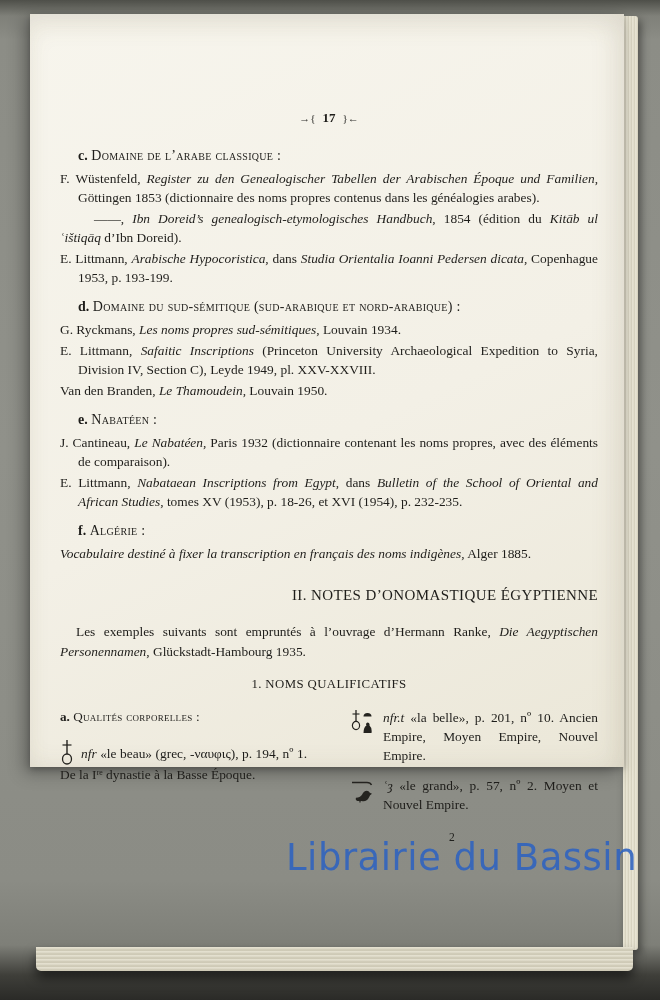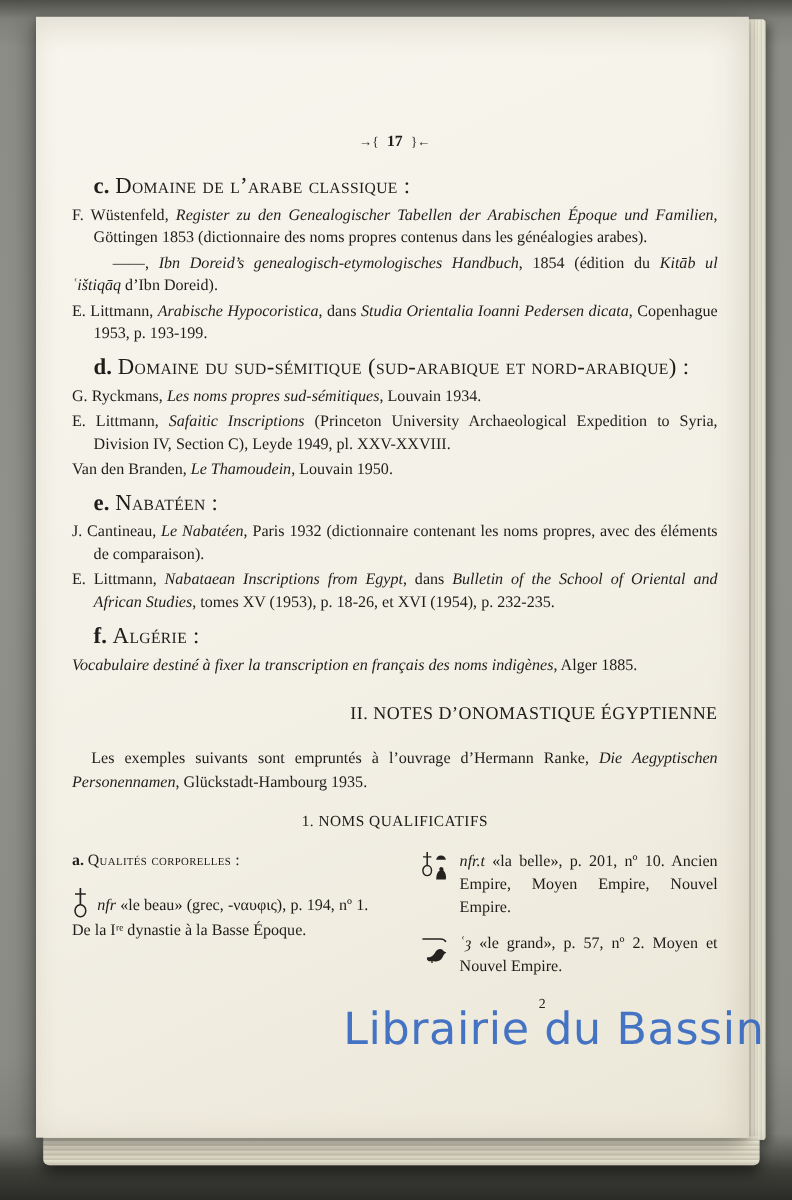--- a/index.html
+++ b/index.html
@@ -13,33 +13,33 @@
     position:absolute; left:623px; top:16px; width:15px; height:934px;
     background:repeating-linear-gradient(90deg,#eae6d6 0px,#e0dcca 2px,#cfcab6 3px);
     border-radius:0 3px 3px 0; box-shadow:3px 4px 9px rgba(0,0,0,0.45);
   }
   .stack-bottom {
     position:absolute; left:36px; top:947px; width:597px; height:24px;
     background:repeating-linear-gradient(180deg,#e7e3d3 0px,#d9d5c3 2px,#c9c4b0 3px,#d4d0bd 4px);
     border-radius:0 0 5px 5px; box-shadow:0 7px 12px rgba(0,0,0,0.55);
   }
   .page {
-    position:absolute; left:30px; top:14px; width:594px; height:934px;
+    position:absolute; left:30px; top:14px; width:594px; height:753px;
     background:linear-gradient(155deg,#f7f5ed 0%,#f3f0e6 55%,#ebe7d8 100%);
     box-shadow:-6px 6px 16px rgba(0,0,0,0.30), 0 2px 6px rgba(0,0,0,0.25),
                inset -10px 0 26px rgba(110,100,70,0.10), inset 0 14px 22px rgba(110,100,70,0.08);
     padding:96px 26px 0 30px;
   }
   .pageno-row { text-align:center; font-size:13px; margin-bottom:20px; }
   .orn { color:#2d2d2a; font-size:11px; }
   .pageno { font-weight:bold; margin:0 7px; }
   .entry { font-size:13.4px; line-height:19px; text-align:justify; margin-bottom:2px; }
   .hang { padding-left:18px; text-indent:-18px; }
   .pind { text-indent:34px; }
-  .sec-heading { margin:10px 0 4px 18px; font-size:19px; font-weight:normal; line-height:19px; }
+  .sec-heading { margin:10px 0 4px 18px; font-size:14px; font-weight:normal; line-height:19px; }
   .lbl { font-weight:bold; }
   .sc { font-variant:small-caps; letter-spacing:0.3px; }
   .it { font-style:italic; }
   .main-title { text-align:right; font-size:15px; font-weight:normal; letter-spacing:0.4px; margin:24px 0 18px; }
   .intro { font-size:13.4px; line-height:19.5px; text-align:justify; text-indent:16px; margin-bottom:4px; }
   .sub-title { text-align:center; font-size:12.8px; font-weight:normal; letter-spacing:0.4px; margin:16px 0 16px; }
   .cols { display:flex; gap:44px; }
   .col { flex:1; font-size:13px; line-height:18.5px; text-align:justify; }
   .qual-heading { font-size:13.2px; font-weight:normal; margin-bottom:12px; line-height:18.5px; }
   .glyph-inline { vertical-align:-7px; margin-right:7px; }

